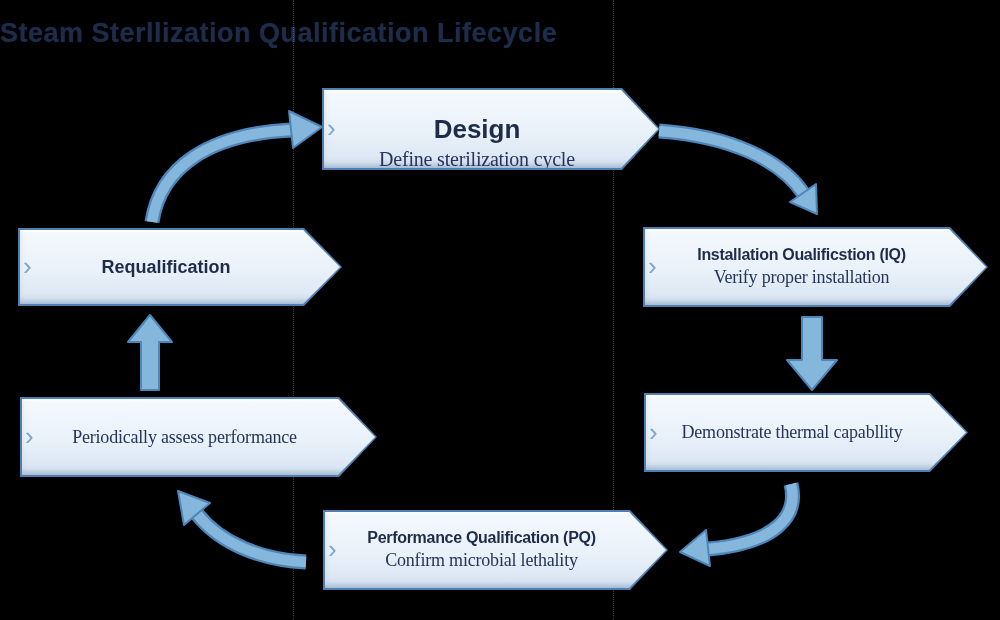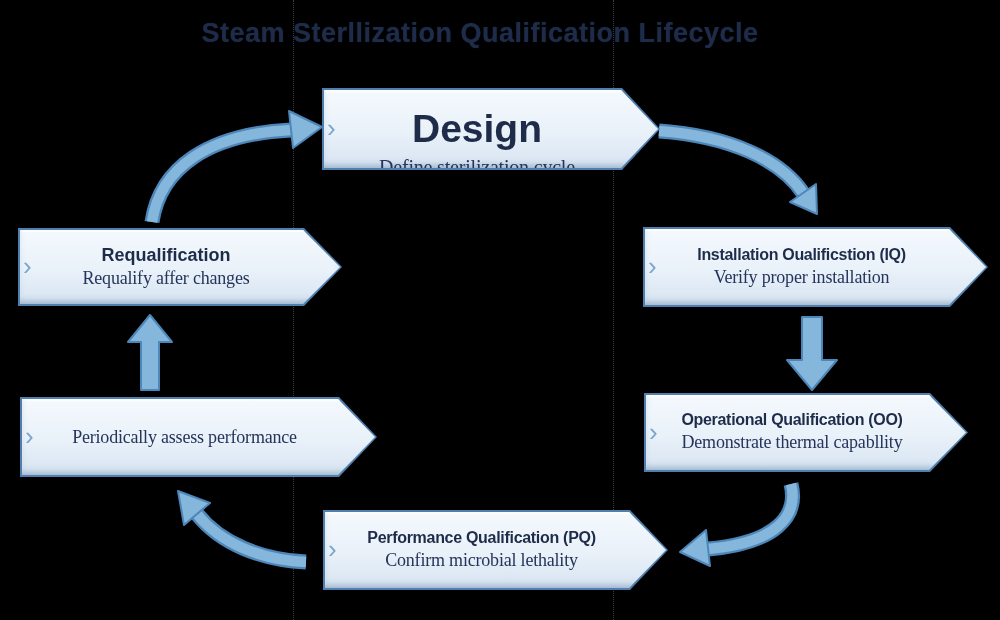--- a/index.html
+++ b/index.html
@@ -16,21 +16,20 @@
   html,body{width:1000px;height:620px;}
   body{
     position:relative;
     background:var(--bg);
     overflow:hidden;
     font-family:"Liberation Sans", sans-serif;
   }
   .page-title{
     position:absolute;
     left:0; top:18px; width:960px;
-    text-align:center;
     font-size:27px;
     font-weight:bold;
     letter-spacing:0.5px;
     color:var(--text-navy);
     text-shadow:0 0 1px rgba(40,60,100,0.6);
   }
   .gridline{
     position:absolute; top:0; bottom:0; width:0;
     border-left:1px dotted rgba(195,215,240,0.28);
   }
@@ -60,21 +59,21 @@
     color:var(--notch-blue);
     font-weight:normal;
   }
   .stage-title{
     font-weight:bold;
     font-size:16px;
     letter-spacing:-0.3px;
     white-space:nowrap;
     line-height:1.25;
   }
-  .stage-title.big{font-size:39px; letter-spacing:0;margin-top:28px;}
+  .stage-title.big{font-size:26px; letter-spacing:0;margin-top:28px;}
   .stage-title.mid{font-size:18px; letter-spacing:0;}
   .stage-sub{
     font-size:18px;
     letter-spacing:-0.2px;
     white-space:nowrap;
     line-height:1.35;
     color:#25345a;
     font-family:Liberation Serif, serif;
   }
   .stage-sub.big{font-size:20px;}
@@ -147,21 +146,20 @@
   <div class="stage-inner">
     <span class="notch">›</span>
     <div class="stage-title">Installation Oualificstion (IQ)</div>
     <div class="stage-sub">Verify proper installation</div>
   </div>
 </div>
 
 <div class="stage pos-oq">
   <div class="stage-inner">
     <span class="notch">›</span>
-    <div class="stage-title">Operational Qualification (OO)</div>
     <div class="stage-sub">Demonstrate thermal capabllity</div>
   </div>
 </div>
 
 <div class="stage pos-pq">
   <div class="stage-inner">
     <span class="notch">›</span>
     <div class="stage-title">Performance Qualification (PQ)</div>
     <div class="stage-sub">Confirm microbial lethality</div>
   </div>
@@ -171,15 +169,14 @@
   <div class="stage-inner">
     <span class="notch">›</span>
     <div class="stage-sub">Periodically assess performance</div>
   </div>
 </div>
 
 <div class="stage pos-rq">
   <div class="stage-inner">
     <span class="notch">›</span>
     <div class="stage-title mid">Requalification</div>
-    <div class="stage-sub">Requalify affer changes</div>
   </div>
 </div>
 
 </body></html>

